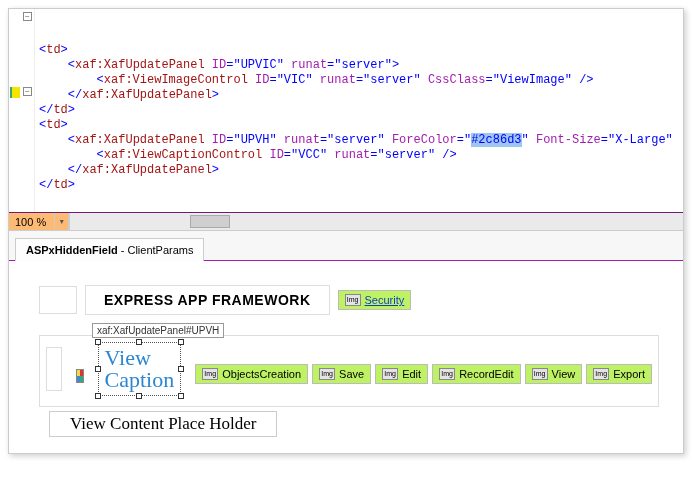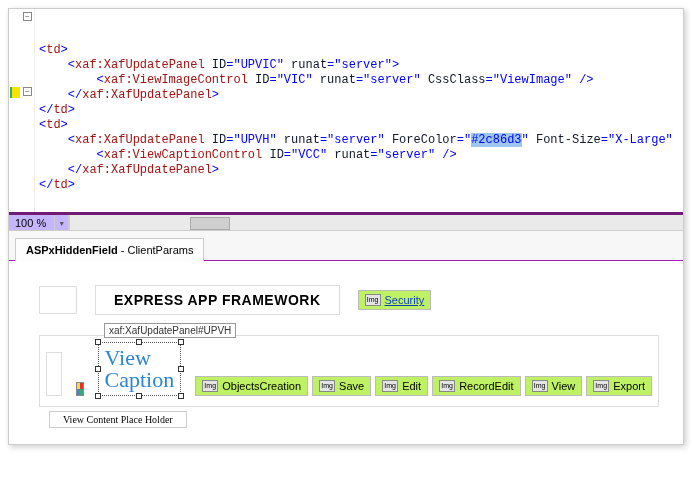--- a/index.html
+++ b/index.html
@@ -47,29 +47,29 @@
   .fold2 { top: 78px; }
   .mark {
     position: absolute;
     left: 1px; top: 78px;
     width: 10px; height: 11px;
     background: #f5e400;
     border-left: 2px solid #3a6;
   }
   .t-blue { color: #0000ff; }
   .t-maroon { color: #a31515; }
-  .t-red { color: #0f172a; }
+  .t-red { color: #a21caf; }
   .hl {
     background: #9dc6f0;
   }
   .zoom-bar {
     display: flex;
     align-items: flex-start;
-    border-top: 3px solid #701a75;
-    background: #c4b5fd;
+    border-top: 1px solid #701a75;
+    background: #fdba74;
     height: 18px;
     font-size: 11px;
   }
   .zoom-val {
     padding: 0 8px 0 6px;
     border-right: 1px solid #ccc;
     height: 100%;
     display: flex;
     align-items: center;
   }
@@ -117,21 +117,21 @@
     background: #fdfdfd;
     position: relative;
     top: 1px;
   }
   .design-body {
     padding: 24px 10px 10px 30px;
   }
   .row1 {
     display: flex;
     align-items: center;
-    gap: 18px;
+    gap: 8px;
     margin-bottom: 20px;
   }
   .ph-box {
     width: 38px; height: 28px;
     border: 1px solid #ddd;
   }
   .app-title {
     font-weight: bold;
     font-size: 14px;
     padding: 6px 18px;
@@ -163,30 +163,30 @@
   }
   .designer-panel {
     position: relative;
     width: 620px;
     border: 1px solid #ddd;
     padding: 6px 6px 10px 6px;
   }
   .tag-chip {
     position: absolute;
     top: -13px;
-    left: 64px;
+    left: 52px;
     font-size: 10px;
     background: #fff;
     border: 1px solid #999;
     padding: 1px 4px;
     color: #333;
   }
   .row2 {
     display: flex;
-    align-items: flex-end;
+    align-items: center;
     gap: 14px;
   }
   .mini-img {
     width: 14px; height: 14px;
     margin-top: 14px;
     background: conic-gradient(#d33 0 25%, #3a7 0 50%, #48c 0 75%, #ed4 0);
     border: 1px solid #888;
   }
   .sel-box {
     position: relative;
@@ -220,22 +220,22 @@
     margin-top: 10px;
   }
   .copyright {
     font-size: 13px;
     font-family: "Times New Roman", serif;
     margin: 4px 0 0 165px;
   }
   .view-content {
     border: 1px solid #ccc;
     display: inline-block;
-    padding: 2px 13px;
-    font-size: 10px;
+    padding: 2px 20px;
+    font-size: 17px;
     font-family: "Times New Roman", serif;
     margin: 4px 0 6px 10px;
   }
 </style>
 </head>
 <body>
 
 <div class="frame">
 
   <div class="code-area">

